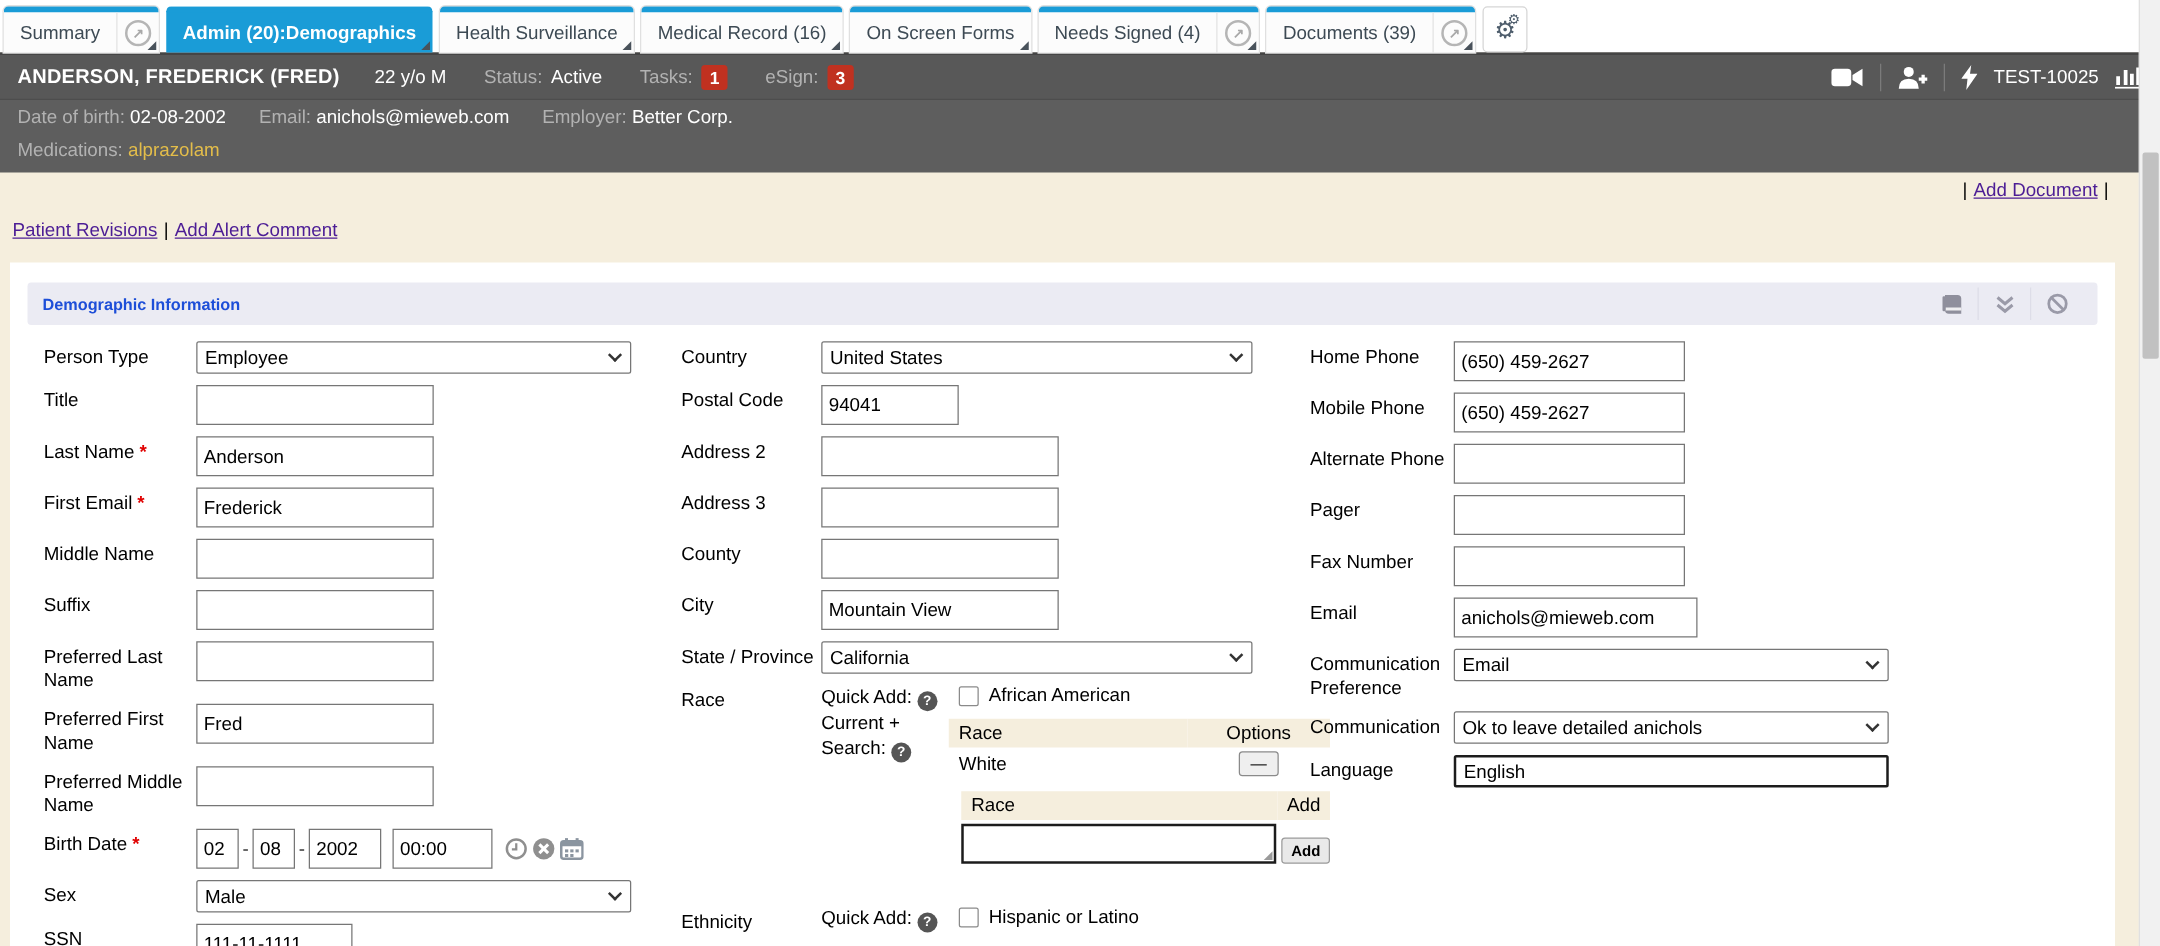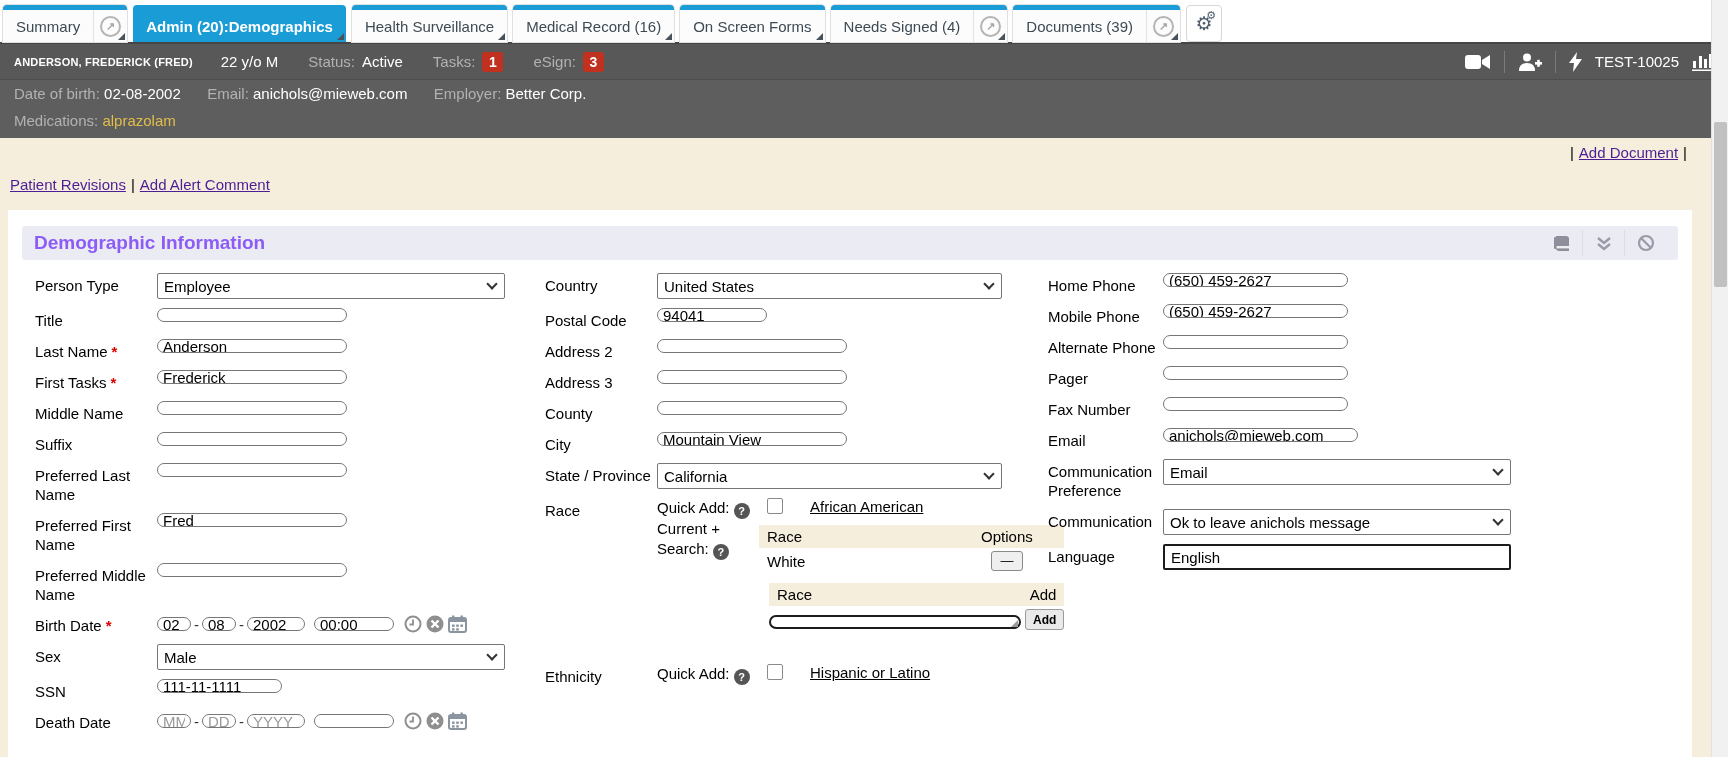--- a/index.html
+++ b/index.html
@@ -62,21 +62,21 @@
   }
   .gear-btn .gear-small { position:absolute; font-size:11px; top:3px; right:5px; }
 
   
   .phead { background:#5e5e5e; border-top:2px solid #454545; }
   .phead-row1 {
     background:#585858; border-bottom:1px solid #4d4d4d;
     height:36px; display:flex; align-items:center; padding:0 14px;
     color:#fff;
   }
-  .pname { font-weight:bold; font-size:11px; letter-spacing:.2px; }
+  .pname { font-weight:bold; font-size:16px; letter-spacing:.2px; }
   .page-sex { margin-left:28px; }
   .glabel { color:#b2b2b2; }
   .ph-item { margin-left:30px; display:flex; align-items:center; gap:7px; }
   .badge {
     background:#c03120; color:#fff; font-weight:bold; font-size:14px;
     min-width:21px; height:20px; padding:0 5px; border-radius:3px;
     display:inline-flex; align-items:center; justify-content:center;
   }
   .phead-right { margin-left:auto; display:flex; align-items:center; gap:13px; color:#fff; }
   .vdiv { width:1px; height:22px; background:#7b7b7b; }
@@ -98,40 +98,40 @@
   .panel {
     margin:10px 36px 0 8px;
     background:#fff;
     height:600px;
     padding:16px 14px 0 14px;
   }
   .panel-header {
     background:#ebebf3; border-radius:3px;
     height:34px; display:flex; align-items:center; padding:0 12px;
   }
-  .panel-title { font-weight:bold; font-size:19px; color:#8b5cf6; }
+  .panel-title { font-weight:bold; font-size:13px; color:#1d4ed8; }
   .panel-tools { margin-left:auto; display:flex; align-items:center; }
   .ptool {
     width:42px; height:26px; display:flex; align-items:center; justify-content:center;
     cursor:pointer;
   }
   .ptool + .ptool { border-left:1px solid #dddde8; }
 
   
   .form { display:flex; padding:13px 0 0 13px; }
   .col-left  { width:510px; flex-shrink:0; }
   .col-mid   { width:503px; flex-shrink:0; }
   .col-right { flex:1; }
   .frow { display:flex; margin-bottom:9px; }
   .flabel { width:122px; flex-shrink:0; padding-top:3px; line-height:19px; }
   .col-mid .flabel { width:112px; }
   .col-right .flabel { width:115px; }
   .req { color:#e00000; font-weight:bold; margin-left:4px; }
   input.tx {
-    height:14px; border:1px solid #767676; border-radius:12px;
+    height:32px; border:1px solid #767676; border-radius:0;
     font-family:"Liberation Sans",sans-serif; font-size:15px;
     padding:1px 5px; color:#000; background:#fff;
   }
   input.tx::placeholder { color:#9a9a9a; }
   .sel {
     height:26px; border:1px solid #767676; border-radius:2px; background:#fff;
     display:flex; align-items:center; justify-content:space-between;
     padding:0 8px 0 6px; cursor:pointer;
   }
   .chev {
@@ -148,21 +148,21 @@
   .dicons { display:flex; align-items:center; gap:4px; margin-left:7px; }
   .dicon { display:flex; cursor:pointer; }
 
   .help {
     display:inline-flex; width:16px; height:16px; border-radius:50%;
     background:#555; color:#fff; font-size:11px; font-weight:bold;
     align-items:center; justify-content:center; vertical-align:-2px; cursor:pointer;
   }
   .quickadd { width:100px; flex-shrink:0; line-height:20px; }
   .race-right { margin-left:2px; }
-  .cb-row { display:flex; align-items:flex-start; gap:27px; margin-bottom:10px; margin-left:8px;text-decoration:underline; }
+  .cb-row { display:flex; align-items:center; gap:8px; margin-bottom:10px; margin-left:8px; }
   .cb { width:16px; height:16px; border:1px solid #8a8a8a; border-radius:2px; background:#fff; cursor:pointer; flex-shrink:0; }
 
   table.rtable { border-collapse:collapse; margin-bottom:9px; }
   table.rtable th {
     background:#f5eedd; text-align:left; font-weight:normal;
     padding:3px 8px; font-size:15px;
   }
   table.rtable td { padding:3px 8px; }
   .th-center { text-align:center !important; }
   .minus-btn {
@@ -350,21 +350,21 @@
         <span class="flabel">Title</span>
         <input class="tx w190" value="" style="">
       </div>
 
       <div class="frow">
         <span class="flabel"><span>Last Name</span><span class="req">*</span></span>
         <input class="tx w190" value="Anderson" style="">
       </div>
 
       <div class="frow">
-        <span class="flabel"><span>First Tasks</span><span class="req">*</span></span>
+        <span class="flabel"><span>First Email</span><span class="req">*</span></span>
         <input class="tx w190" value="Frederick" style="">
       </div>
 
       <div class="frow">
         <span class="flabel">Middle Name</span>
         <input class="tx w190" value="" style="">
       </div>
 
       <div class="frow">
         <span class="flabel">Suffix</span>
@@ -624,21 +624,21 @@
         <span class="flabel">Communication Preference</span>
         <span class="sel w350">
           <span>Email</span>
           <span class="chev"></span>
         </span>
       </div>
 
       <div class="frow">
         <span class="flabel">Communication</span>
         <span class="sel w350">
-          <span>Ok to leave anichols message</span>
+          <span>Ok to leave detailed anichols</span>
           <span class="chev"></span>
         </span>
       </div>
 
       <div class="frow">
         <span class="flabel">Language</span>
         <span class="sel w350 focused">
           <span>English</span>
         </span>
       </div>

